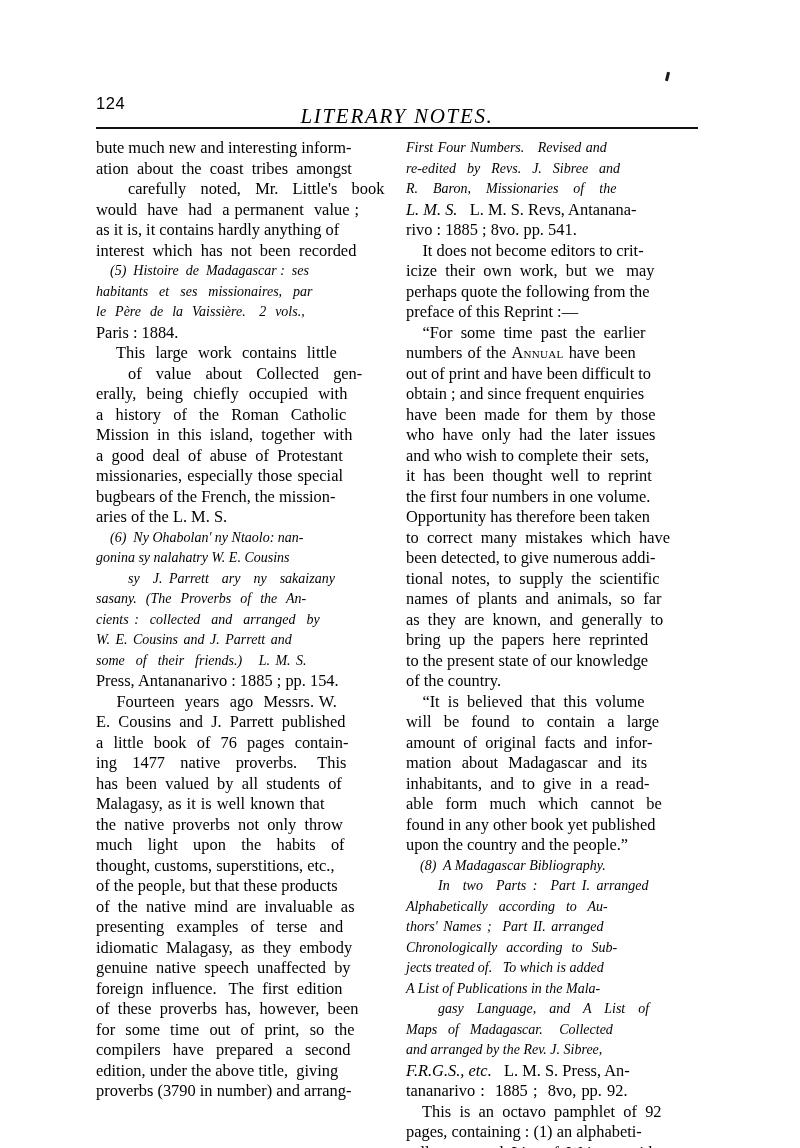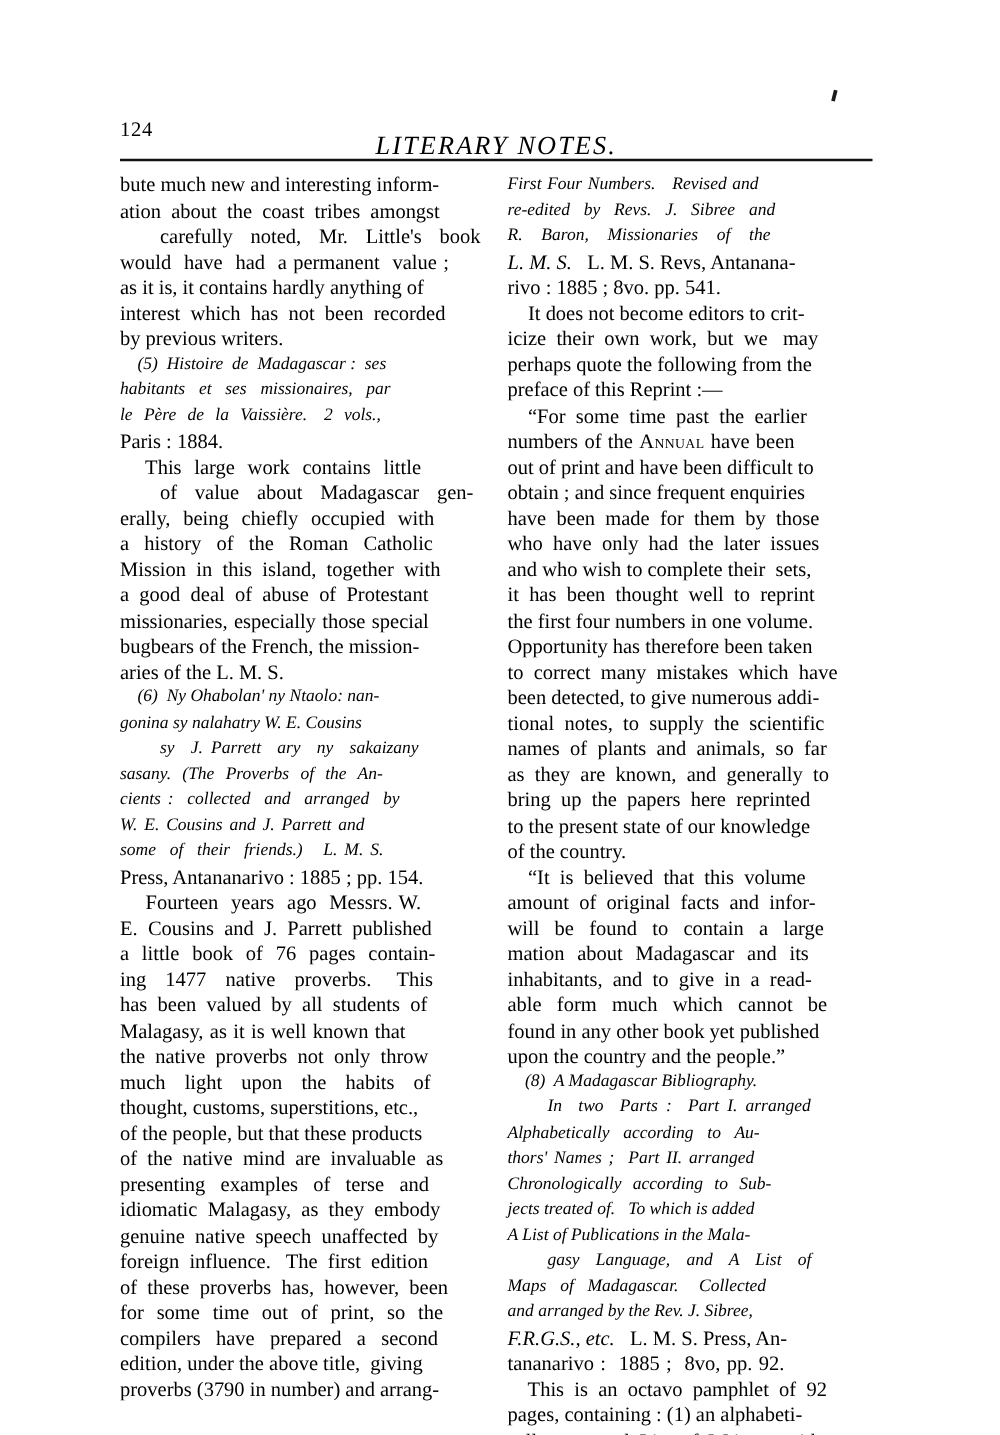--- a/index.html
+++ b/index.html
@@ -31,21 +31,21 @@
     top: 92px;
     width: 602px;
     height: 30px;
   }
   .folio {
     position: absolute;
     left: 0;
     top: 2px;
     font-size: 16.5px;
     letter-spacing: 0.6px;
-    font-family: Liberation Serif, serif;
+    font-family: Liberation Sans, sans-serif;
   }
   .head-title {
     position: absolute;
     left: 0;
     top: 12px;
     width: 602px;
     text-align: center;
     font-style: italic;
     font-size: 21px;
     letter-spacing: 1.7px;
@@ -111,27 +111,26 @@
   </div>
   <div class="head-rule"></div>
 
   <div class="col col-left" id="col-left">
       <span class="ln">bute much new and interesting inform-</span>
       <span class="ln">ation  about  the  coast  tribes  amongst</span>
       <span class="ln" data-ws="3">carefully  noted,  Mr.  Little's  book</span>
       <span class="ln" data-ws="1">would  have  had  a permanent  value ;</span>
       <span class="ln">as it is, it contains hardly anything of</span>
       <span class="ln">interest  which  has  not  been  recorded</span>
-      <span class="ln">by previous writers.</span>
       <span class="ln it">    (5)  Histoire  de  Madagascar :  ses</span>
       <span class="ln it" data-ws="2">habitants  et  ses  missionaires,  par</span>
       <span class="ln it" data-ws="1">le  Père  de  la  Vaissière.   2  vols.,</span>
       <span class="ln">Paris : 1884.</span>
       <span class="ln" data-ws="1">    This  large  work  contains  little</span>
-      <span class="ln" data-ws="3">of  value  about  Madagascar  gen-</span>
+      <span class="ln" data-ws="3">of  value  about  Collected  gen-</span>
       <span class="ln" data-ws="1">erally,  being  chiefly  occupied  with</span>
       <span class="ln" data-ws="2">a  history  of  the  Roman  Catholic</span>
       <span class="ln">Mission  in  this  island,  together  with</span>
       <span class="ln">a  good  deal  of  abuse  of  Protestant</span>
       <span class="ln" data-ws="1">missionaries, especially those special</span>
       <span class="ln">bugbears of the French, the mission-</span>
       <span class="ln">aries of the L. M. S.</span>
       <span class="ln it">    (6)  Ny Ohabolan' ny Ntaolo: nan-</span>
       <span class="ln it">gonina sy nalahatry W. E. Cousins</span>
       <span class="ln it" data-ws="3">sy  J. Parrett  ary  ny  sakaizany</span>
@@ -183,22 +182,22 @@
       <span class="ln">Opportunity has therefore been taken</span>
       <span class="ln">to  correct  many  mistakes  which  have</span>
       <span class="ln">been detected, to give numerous addi-</span>
       <span class="ln">tional  notes,  to  supply  the  scientific</span>
       <span class="ln">names  of  plants  and  animals,  so  far</span>
       <span class="ln">as  they  are  known,  and  generally  to</span>
       <span class="ln">bring  up  the  papers  here  reprinted</span>
       <span class="ln">to the present state of our knowledge</span>
       <span class="ln">of the country.</span>
       <span class="ln">    “It  is  believed  that  this  volume</span>
+      <span class="ln" data-ws="2">will  be  found  to  contain  a  large</span>
       <span class="ln">amount  of  original  facts  and  infor-</span>
-      <span class="ln" data-ws="2">will  be  found  to  contain  a  large</span>
       <span class="ln" data-ws="1">mation  about  Madagascar  and  its</span>
       <span class="ln">inhabitants,  and  to  give  in  a  read-</span>
       <span class="ln" data-ws="2">able  form  much  which  cannot  be</span>
       <span class="ln">found in any other book yet published</span>
       <span class="ln">upon the country and the people.”</span>
       <span class="ln it">    (8)  A Madagascar Bibliography.</span>
       <span class="ln it" data-ws="3">In  two  Parts :  Part I. arranged</span>
       <span class="ln it" data-ws="2">Alphabetically  according  to  Au-</span>
       <span class="ln it" data-ws="2">thors' Names ;  Part II. arranged</span>
       <span class="ln it" data-ws="1">Chronologically  according  to  Sub-</span>

